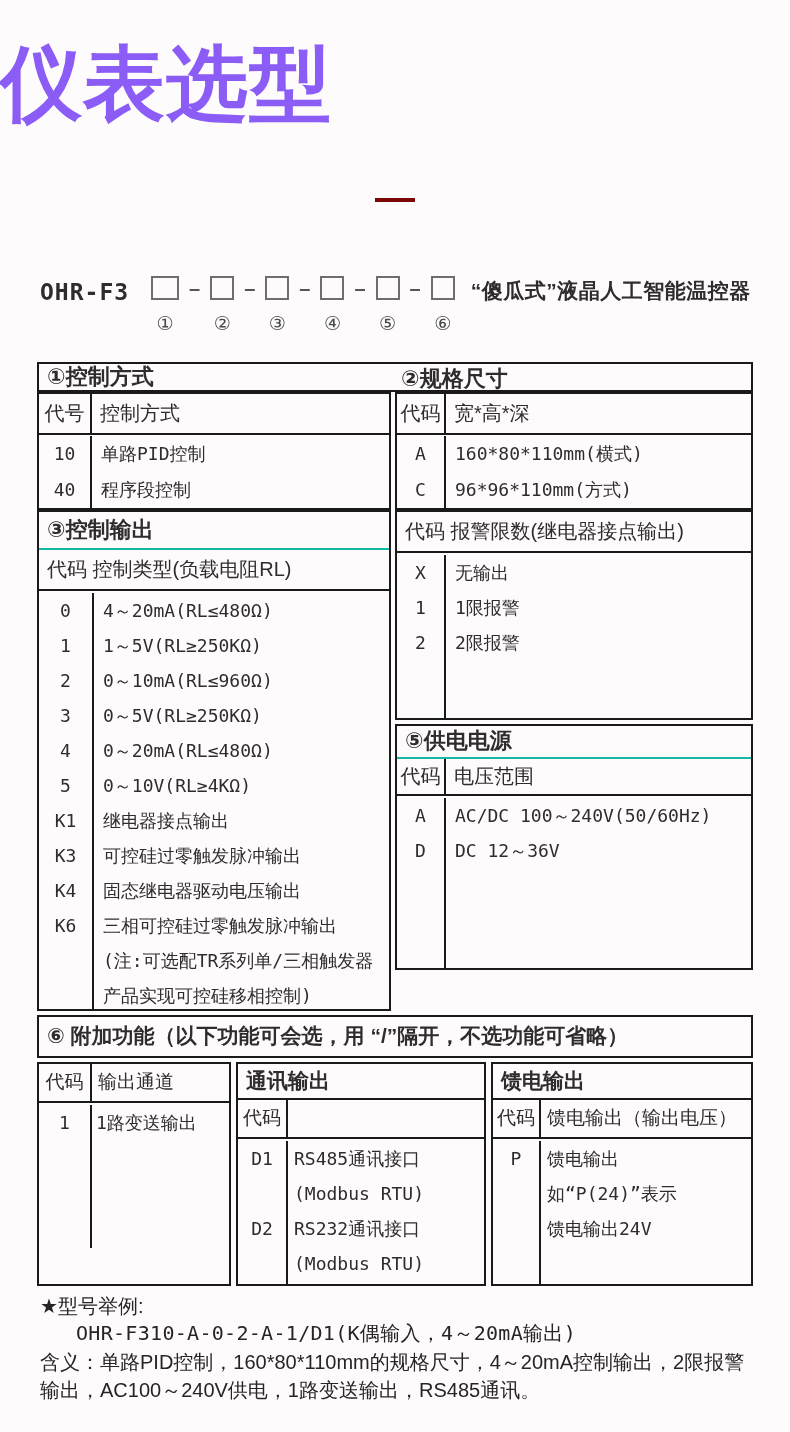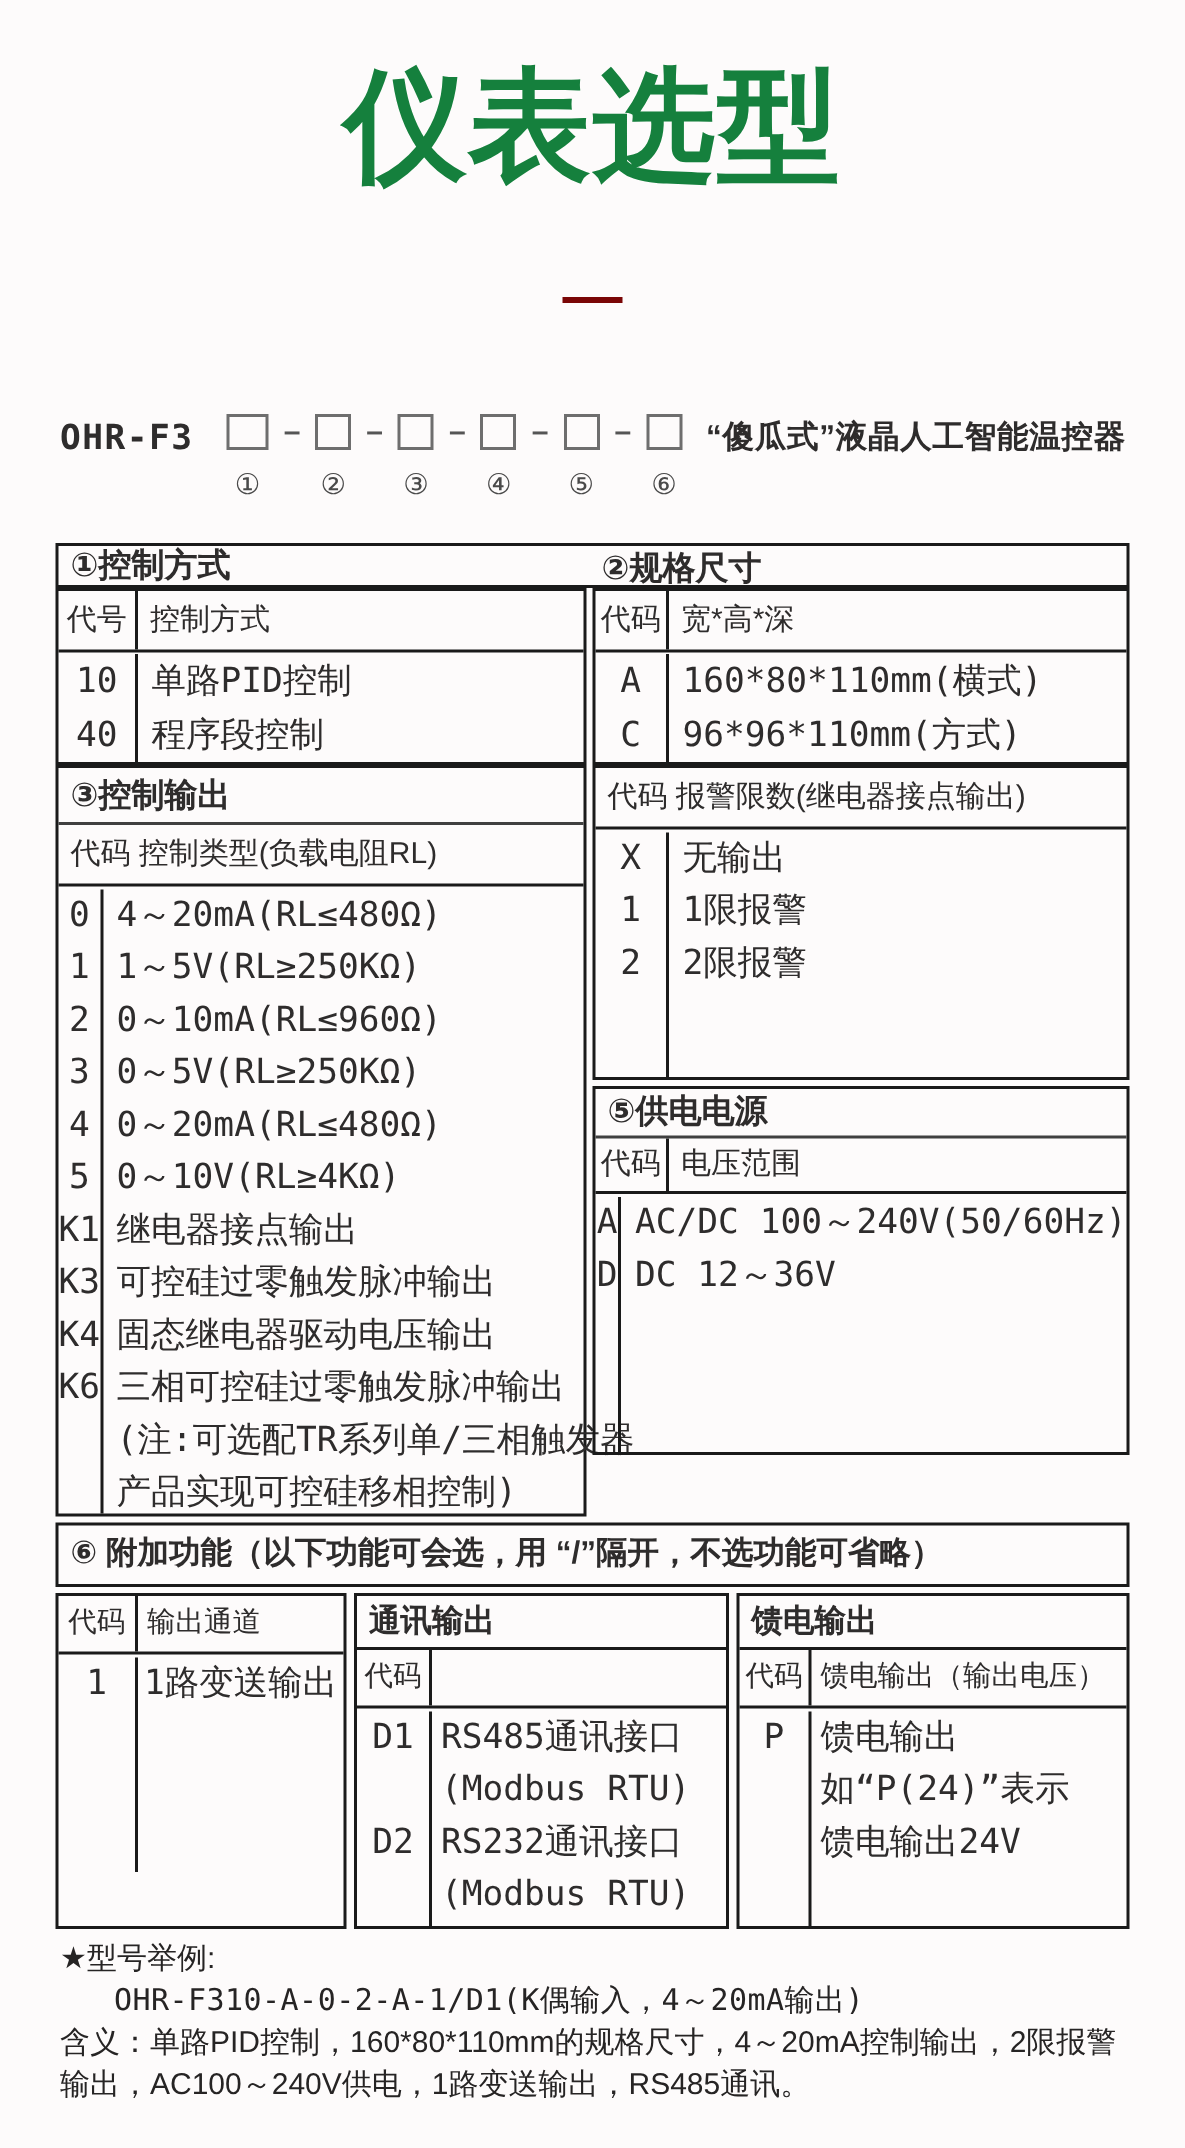--- a/index.html
+++ b/index.html
@@ -6,22 +6,22 @@
   html,body{width:790px;height:1432px}
   body{
     position:relative;overflow:hidden;
     background:#fdfbfb;color:#2e2c2c;
     font-family:"Liberation Sans","DejaVu Sans",sans-serif;
   }
   .mono{font-family:"DejaVu Sans Mono","Liberation Sans",sans-serif}
 
   
   .page-title{
-    position:absolute;top:30px;left:0;width:790px;text-align:center;
-    font-size:82px;font-weight:900;letter-spacing:1px;color:#15803d;
+    position:absolute;top:30px;left:0;width:790px;text-align:left;
+    font-size:82px;font-weight:900;letter-spacing:1px;color:#8b5cf6;
   }
   .red-line{position:absolute;top:198px;left:375px;width:40px;height:4px;background:#7a0606}
 
   
   .model-row{position:absolute;top:276px;left:40px;width:716px;display:flex;align-items:flex-start}
   .model-prefix{font-size:23px;font-weight:700;margin-top:3px;letter-spacing:1px}
   .model-boxes{display:flex;align-items:flex-start;margin-left:22px}
   .munit{display:flex;flex-direction:column;align-items:center}
   .mbox{width:24px;height:24px;border:2px solid #6e6e6e;background:transparent}
   .mbox.first{width:28px}
@@ -32,30 +32,30 @@
   
   .spec{position:absolute;top:362px;left:37px;width:716px}
   .bx{border:2px solid #1a1a1a;background:transparent}
   .band-a{position:relative;height:30px;font-size:22px;font-weight:700;line-height:25px;padding-left:8px}
   .band-a .right-cap{position:absolute;left:362px;top:2px}
 
   .flexrow{display:flex}
   .gap4{column-gap:4px}
   .gap5{column-gap:5px}
 
-  .t-title{height:38px;border-bottom:2px solid #404040;font-size:22px;font-weight:700;line-height:35px;padding-left:8px}
+  .t-title{height:38px;border-bottom:2px solid #14b8a6;font-size:22px;font-weight:700;line-height:35px;padding-left:8px}
   .t-title.h34{height:33px;line-height:30px}
   .t-sub{display:flex;border-bottom:2px solid #1a1a1a;font-size:20px}
   .t-sub .sub-code{border-right:2px solid #1a1a1a;text-align:center}
   .t-sub .sub-desc{padding-left:8px}
   .t-sub-plain{border-bottom:2px solid #1a1a1a;font-size:20px;padding-left:8px}
   .h41{height:41px;line-height:38px}
   .h37{height:37px;line-height:34px}
 
-  .t-data{display:flex;font-size:23px}
+  .t-data{display:flex;font-size:18px}
   .c-code{text-align:center;border-right:2px solid #1a1a1a}
   .c-desc{flex:1;padding-left:9px}
   .ln{height:35px;line-height:35px;white-space:nowrap}
   .ln36{height:36px;line-height:36px}
 
   .w53{width:53px}.w49{width:49px}.w55{width:55px}.w50{width:50px}.w48{width:48px}
 
   .band-e{height:43px;font-size:21px;font-weight:700;line-height:38px;padding-left:8px;margin:4px 0;white-space:nowrap}
 
   .f-title{height:36px;border-bottom:2px solid #1a1a1a;font-size:21px;font-weight:700;line-height:33px;padding-left:8px}

